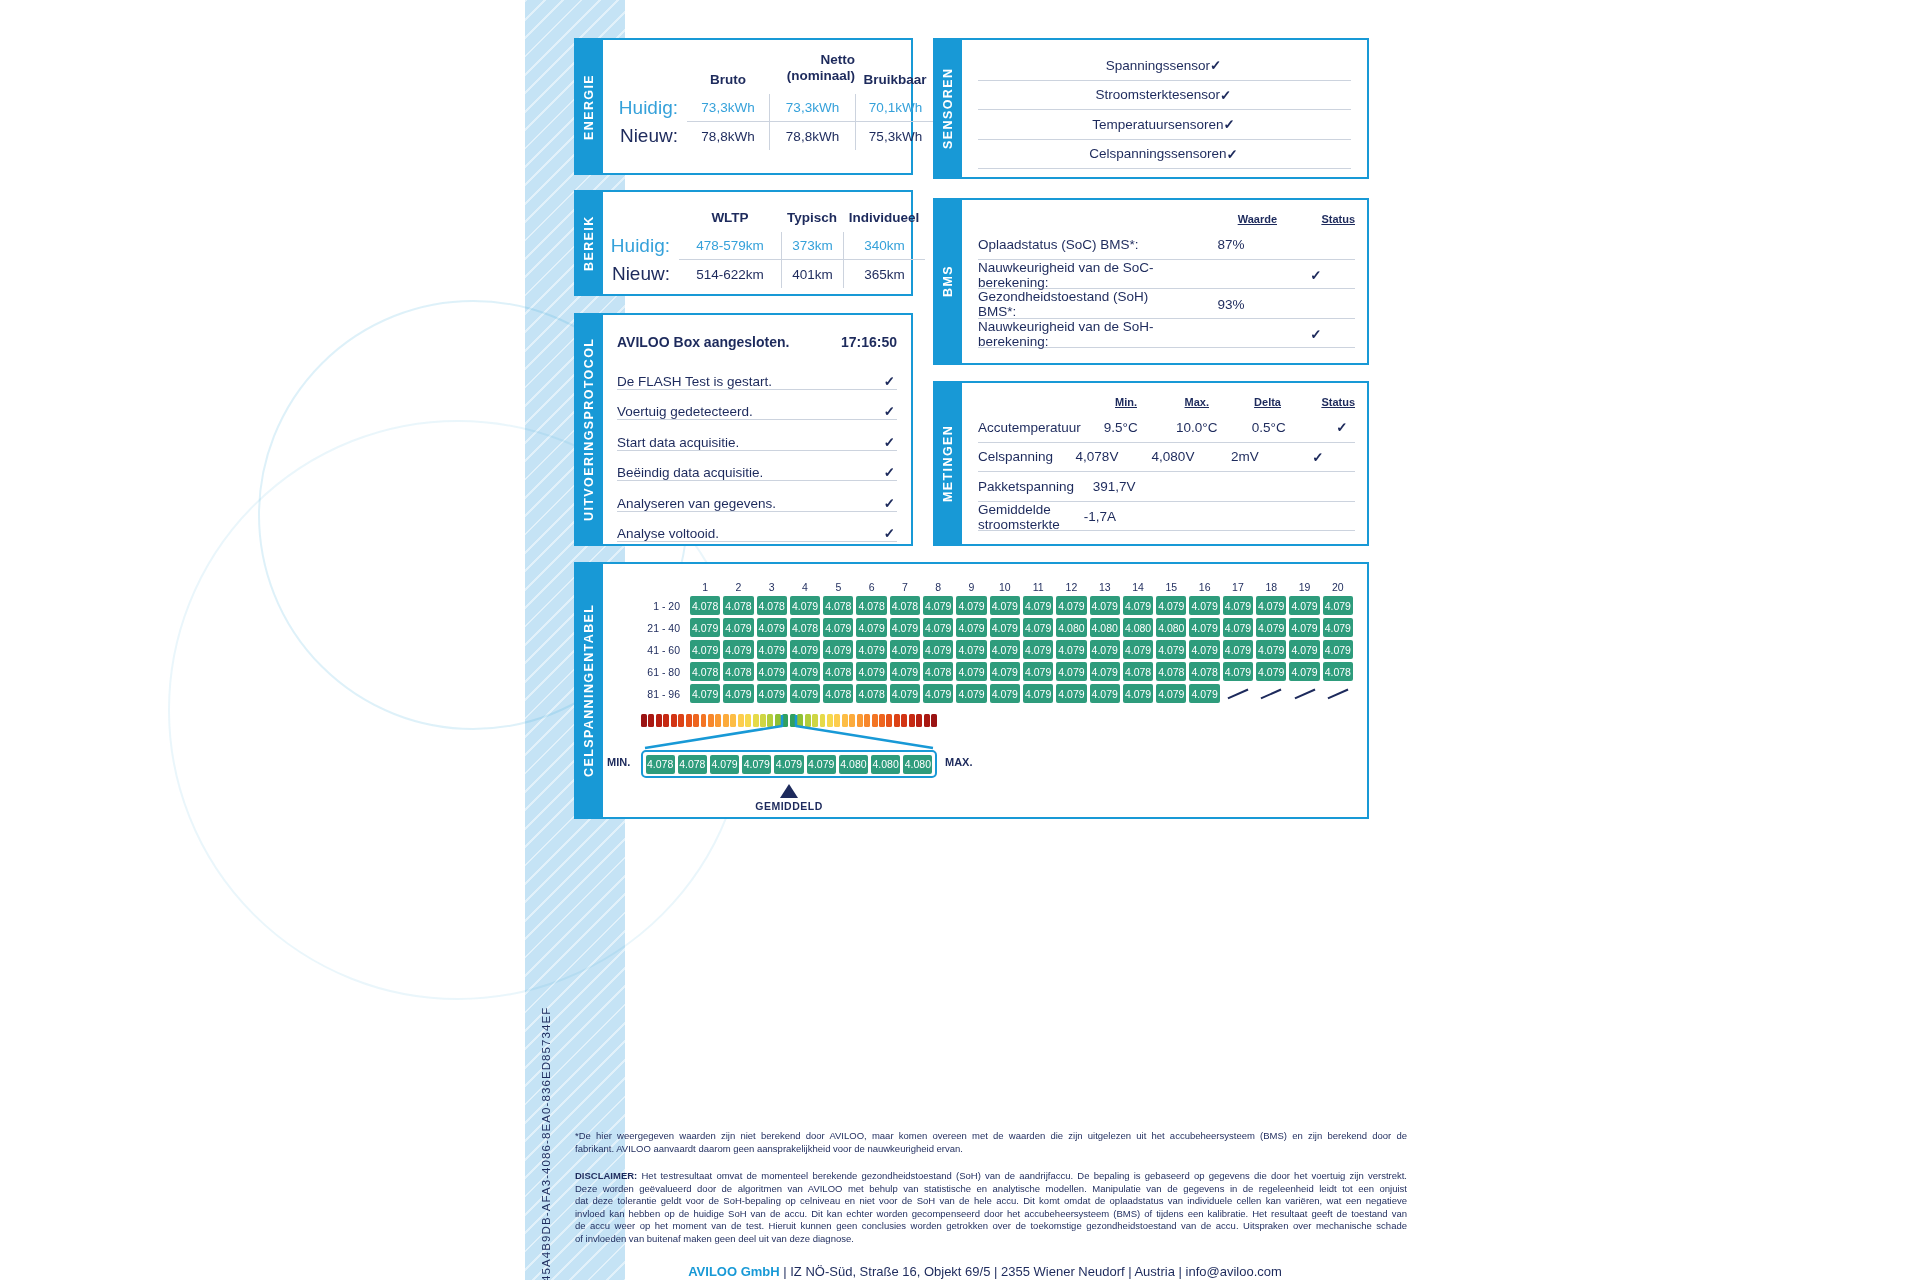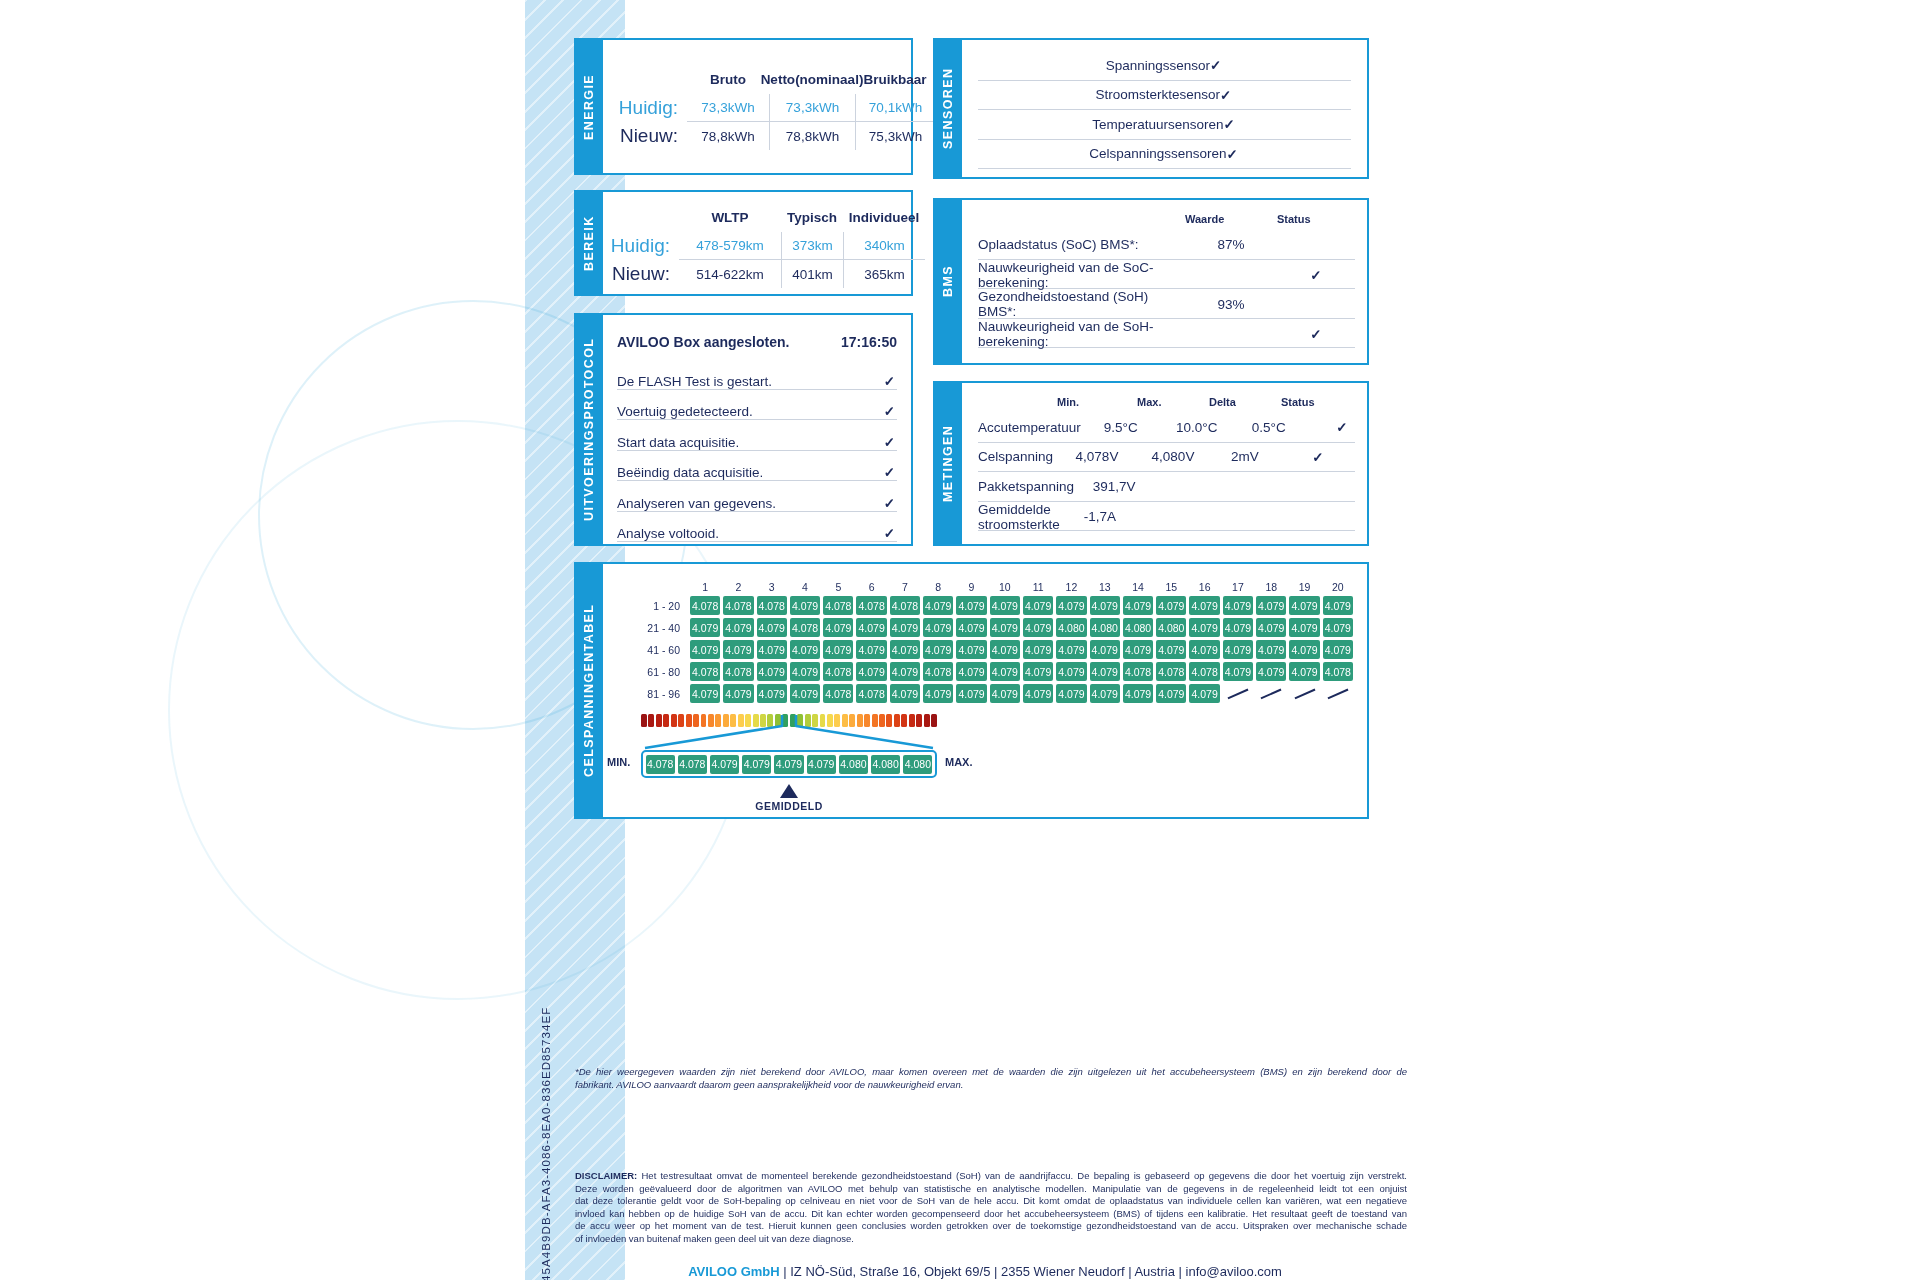--- a/index.html
+++ b/index.html
@@ -44,40 +44,40 @@
   #p-protocol{left:601px;top:313px;width:312px;height:233px;}
   #p-sensoren{left:960px;top:38px;width:409px;height:141px;}
   #p-bms{left:960px;top:198px;width:409px;height:167px;}
   #p-metingen{left:960px;top:381px;width:409px;height:165px;}
   #p-table{left:601px;top:562px;width:768px;height:257px;}
   
   .egrid{display:grid;padding:8px 12px 4px 8px;}
   #p-energie .egrid{grid-template-columns:76px 82px 86px 80px;grid-template-rows:46px 28px 28px;}
   #p-bereik .egrid{grid-template-columns:68px 102px 62px 82px;grid-template-rows:32px 28px 28px;}
   .eg-h{display:flex;align-items:flex-end;justify-content:center;font-weight:700;font-size:13.5px;padding-bottom:6px;text-align:center;line-height:1.15;}
-  .eg-h.two{}
+  .eg-h.two{flex-direction:column;}
   .eg-lab{display:flex;align-items:center;justify-content:flex-end;padding-right:9px;font-size:19px;}
   .eg-v{display:flex;align-items:center;justify-content:center;font-size:13.5px;}
   .v-sep{border-left:1px solid var(--sep);}
   .h-sep{border-bottom:1px solid var(--sep);}
   .hl{color:var(--highlight_blue);}
   
   .proto{padding:10px 14px 4px 14px;display:flex;flex-direction:column;}
   .proto-head{display:flex;justify-content:space-between;align-items:center;height:34px;font-weight:700;font-size:14px;}
   .prow{display:flex;justify-content:space-between;align-items:flex-end;height:30.5px;border-bottom:1px solid var(--sep);font-size:13.5px;padding-right:2px;}
   .chk{font-weight:700;font-size:13.5px;color:var(--navy);}
   
   .sens{padding:11px 16px 4px 16px;display:flex;flex-direction:column;}
   .srow{display:flex;justify-content:center;align-items:center;height:29.5px;border-bottom:1px solid var(--sep);font-size:13.5px;padding-right:2px;}
   
   .bgrid{padding:8px 12px 4px 16px;display:flex;flex-direction:column;}
   .bms-cols{display:grid;grid-template-columns:1fr 92px 78px;}
   .met-cols{display:grid;grid-template-columns:1fr 80px 72px 72px 74px;}
   .thead{height:22px;font-size:11px;font-weight:600;align-items:center;}
-  .thead span{text-align:left;}
+  .thead span{text-align:right;text-decoration:underline;}
   .brow{height:29.5px;border-bottom:1px solid var(--sep);align-items:center;font-size:13.5px;}
   .brow .cell{text-align:center;}
   
   #p-table .body{position:relative;width:100%;height:100%;}
   #cv-grid{
     position:absolute;left:36px;top:14px;right:14px;
     display:grid;grid-template-columns:48px repeat(20,1fr);
     grid-template-rows:15px repeat(5,19px);gap:3px;
   }
   .cv-num{font-size:10.5px;display:flex;align-items:flex-end;justify-content:center;color:var(--navy);}
@@ -95,21 +95,21 @@
     display:flex;gap:3px;padding:2.5px;
   }
   .minmax .mmcell{flex:1;background:var(--cell_green);border-radius:2px;color:#fff;font-size:10.5px;display:flex;align-items:center;justify-content:center;}
   .mm-lab{position:absolute;top:42px;font-size:11px;font-weight:700;color:var(--navy);}
   .mm-min{right:100%;margin-right:-30px;left:-34px;}
   .mm-max{left:100%;margin-left:8px;}
   .avg{position:absolute;left:0;top:70px;width:296px;text-align:center;}
   .tri{width:0;height:0;margin:0 auto;border-left:9px solid transparent;border-right:9px solid transparent;border-bottom:14px solid var(--navy);}
   .avg-lab{font-size:10.5px;font-weight:700;letter-spacing:.5px;margin-top:2px;}
   
-  .footnote{position:absolute;left:575px;top:1066px;width:832px;font-size:9.5px;line-height:12.5px;z-index:3;font-style:italic;}
+  .footnote{position:absolute;left:575px;top:1130px;width:832px;font-size:9.5px;line-height:12.5px;z-index:3;}
   .disclaimer{position:absolute;left:575px;top:1170px;width:832px;font-size:9.5px;line-height:12.5px;z-index:3;}
   .jline{text-align:justify;text-align-last:justify;}
   .jline.last{text-align-last:left;}
   .b{font-weight:700;}
   .pagefooter{position:absolute;left:601px;top:1264px;width:768px;text-align:center;font-size:13px;z-index:3;}
   .blue{color:var(--accent_blue);font-weight:700;}
 </style>
 </head>
 <body>
 

